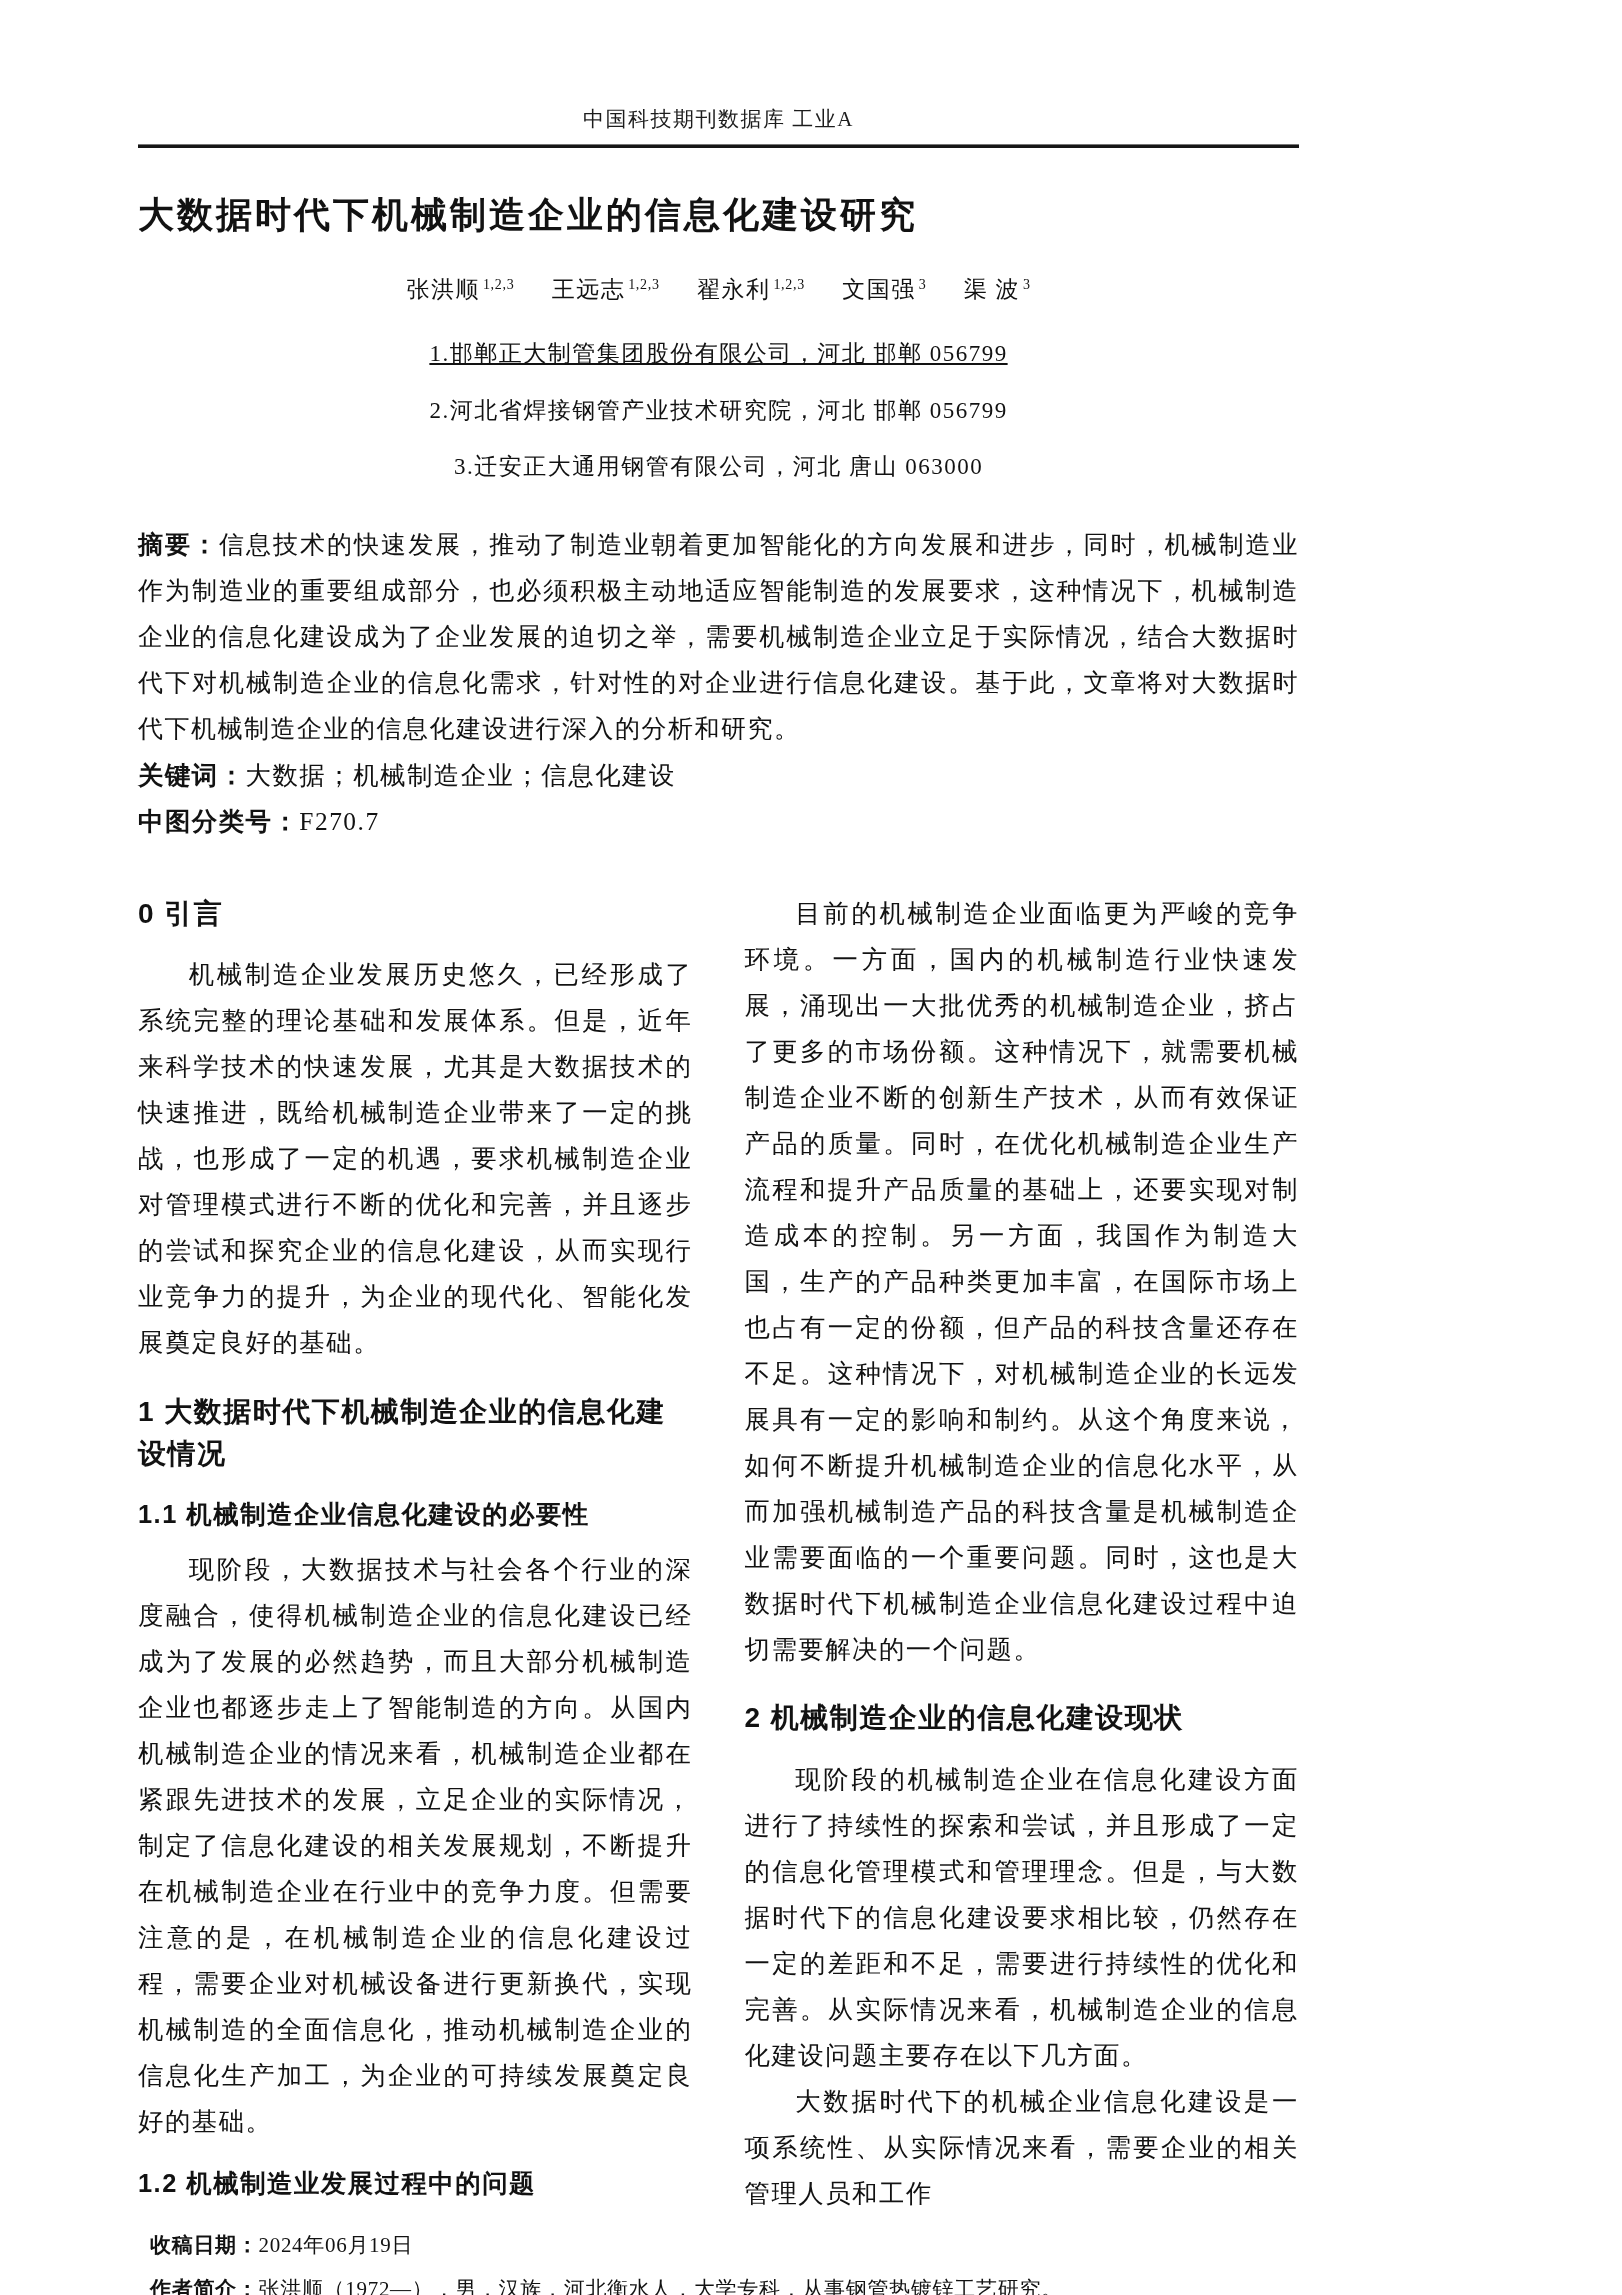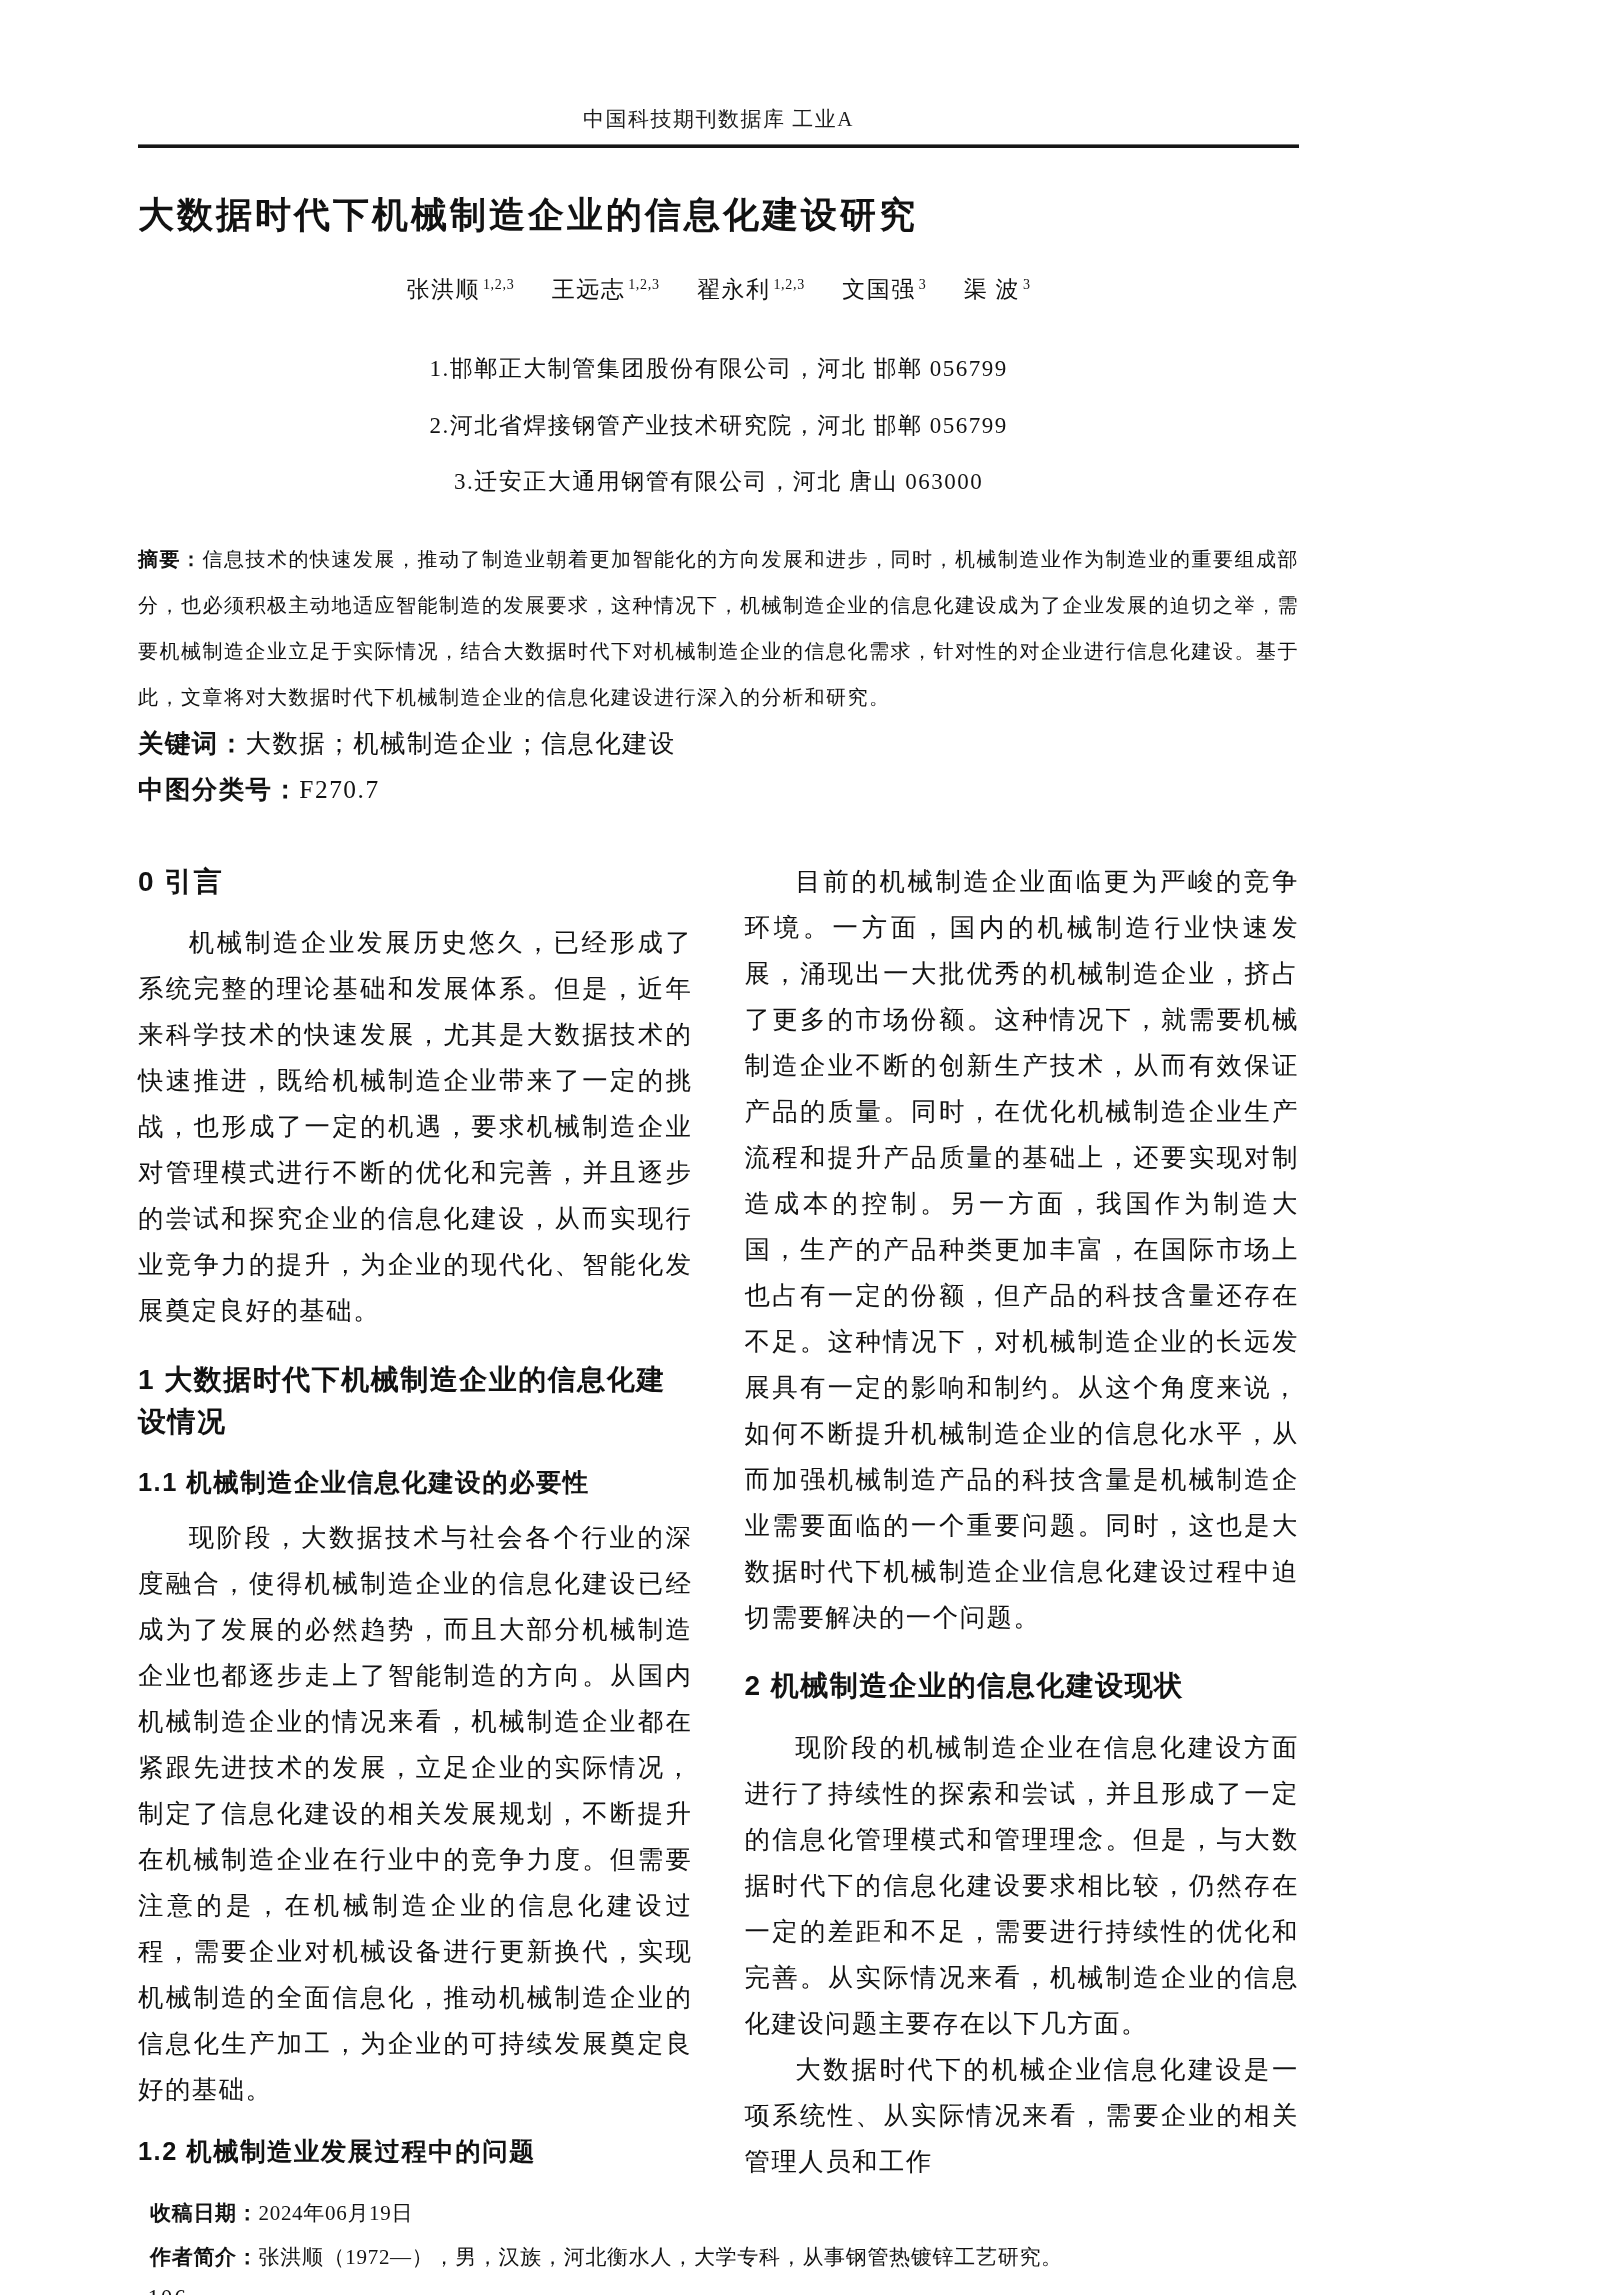--- a/index.html
+++ b/index.html
@@ -46,24 +46,24 @@
     font-size: 14px;
     margin-left: 3px;
     letter-spacing: 0.7px;
   }
   .affiliation {
     text-align: center;
     font-size: 23px;
     letter-spacing: 1.5px;
     margin-top: 25.4px;
   }
-  .affiliation.first { margin-top: 48px; }
+  .affiliation.first { margin-top: 33px; text-decoration: underline; }
   .abstract {
     margin-top: 39px;
-    font-size: 20px;
+    font-size: 25px;
     line-height: 46px;
     letter-spacing: 1.5px;
     text-align: justify;
   }
   .inline-label {
     font-weight: bold;
     font-family: "Liberation Sans", sans-serif;
   }
   .meta-line {
     font-size: 25.4px;

